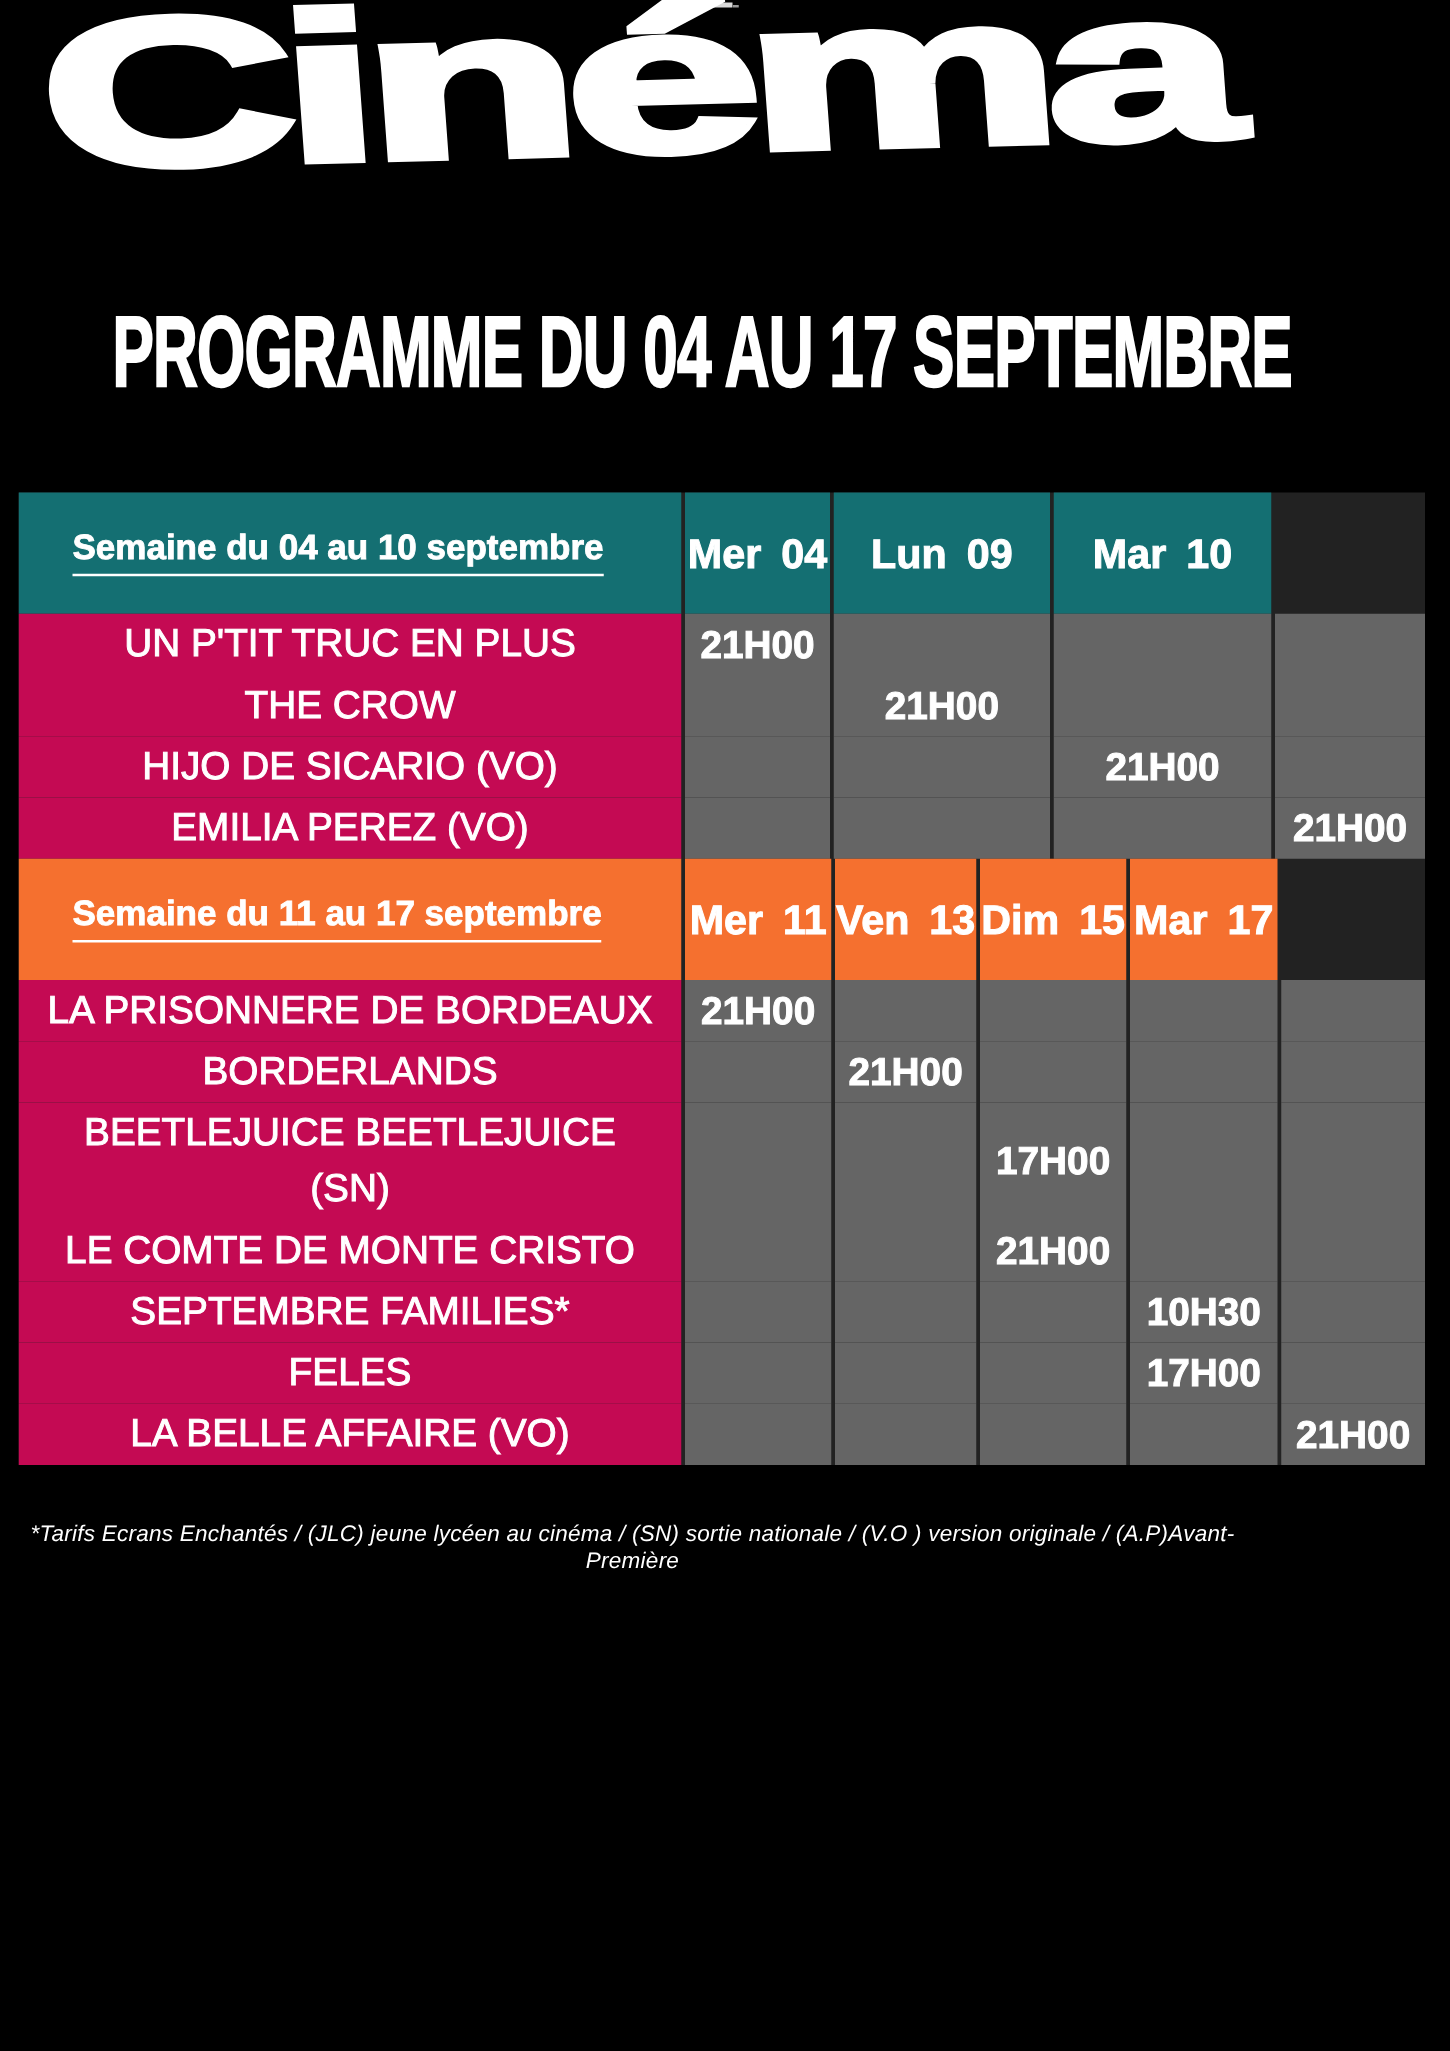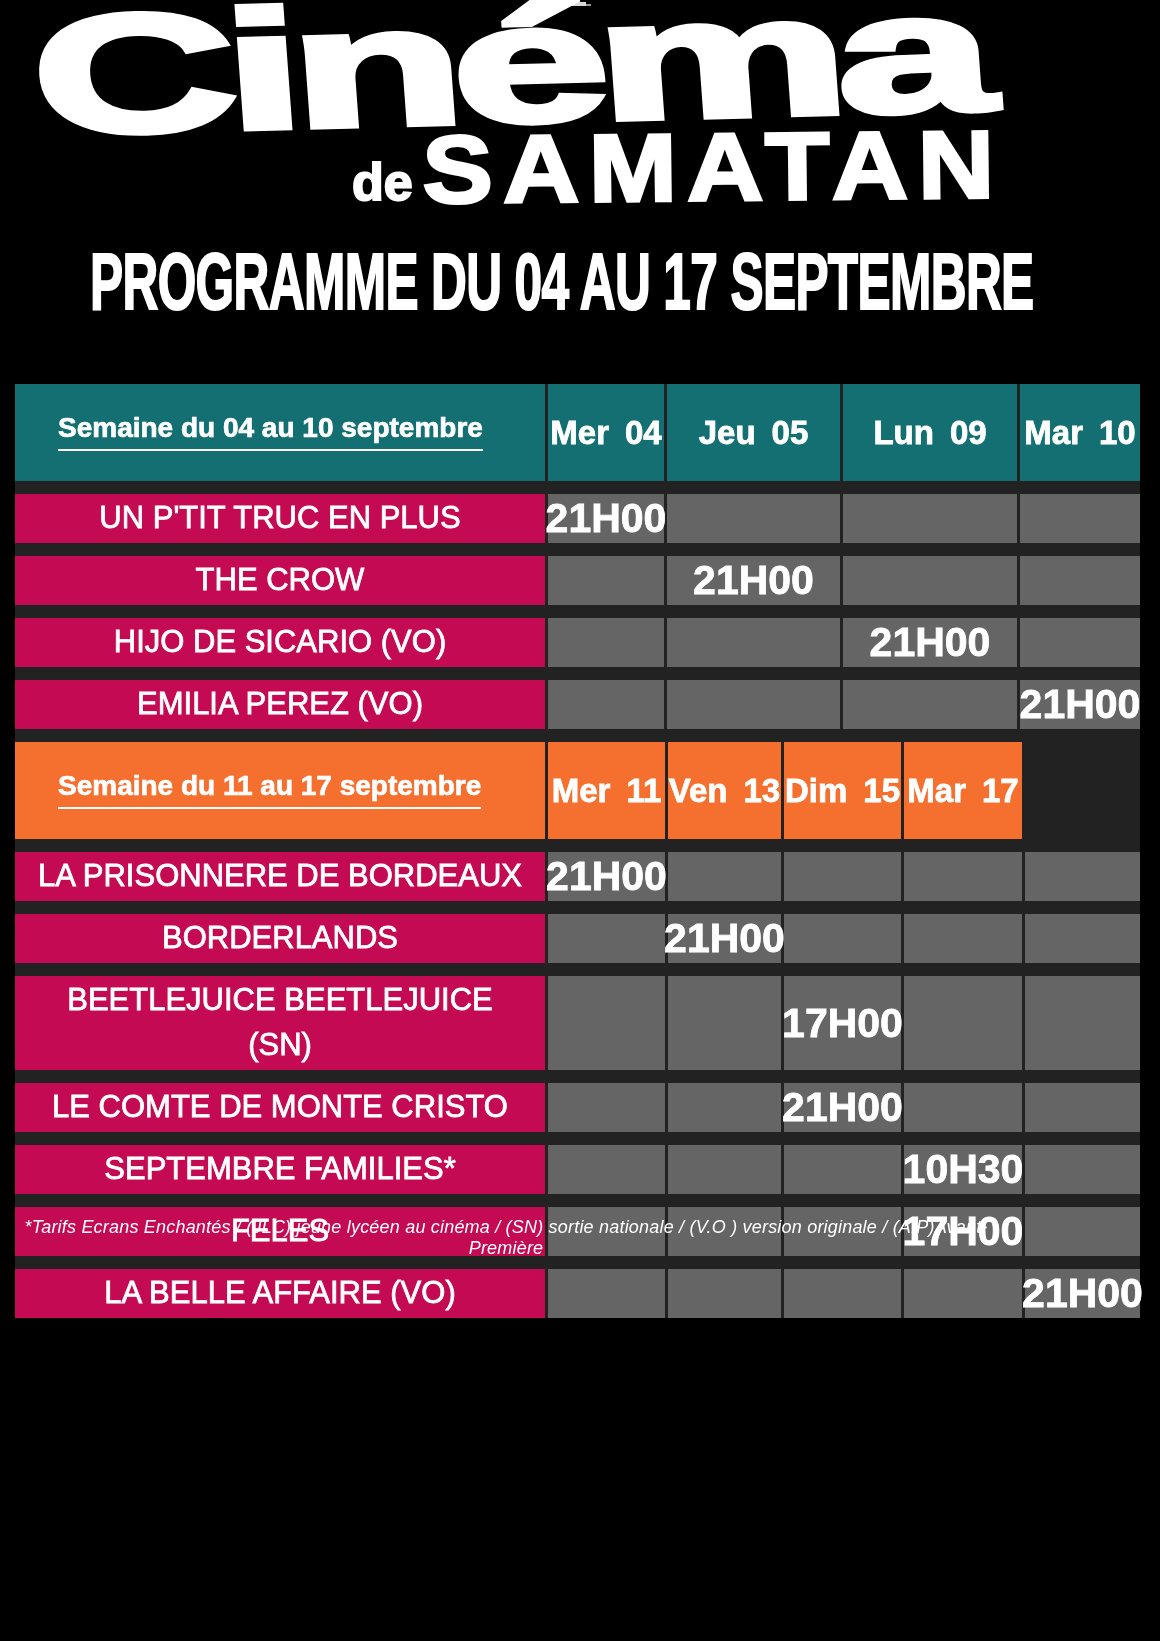--- a/index.html
+++ b/index.html
@@ -23,22 +23,22 @@
     -webkit-text-stroke:2px #fff;}
   .logo-city{font-size:96px;font-weight:bold;line-height:1;letter-spacing:9px;
     -webkit-text-stroke:3px #fff;transform:scaleX(1.1) rotate(-0.6deg);transform-origin:0 100%;}
   .heading{
     position:absolute;top:242px;left:90px;font-size:80px;line-height:1;font-weight:bold;
     letter-spacing:-1px;white-space:nowrap;-webkit-text-stroke:2px #fff;
     transform:scaleX(0.62);transform-origin:0 0;
   }
   
   .schedule{
-    position:absolute;top:384px;left:15px;width:1125px;
-    display:flex;flex-direction:column;gap:13px;background:#222;
+    position:absolute;top:394px;left:15px;width:1125px;
+    display:flex;flex-direction:column;gap:0;background:#222;
   }
   .row{display:grid;column-gap:3px;}
   .w1{grid-template-columns:530px 116px 173px 174px 120px;}
   .w2{grid-template-columns:530px 117px 113px 117px 118px 115px;}
   .h-row{height:97px;}
   .f-row{height:49px;}
   .f-row-tall{height:94px;}
   .cell{display:flex;align-items:center;justify-content:center;}
   .teal{background:#146F72;}
   .orange{background:#F5702F;}
@@ -49,57 +49,49 @@
     font-size:28px;font-weight:bold;line-height:1;color:#fff;
     border-bottom:2px solid #fff;padding-bottom:7px;-webkit-text-stroke:0.7px #fff;
     white-space:nowrap;
   }
   .day{flex-direction:row;gap:16px;font-size:33px;font-weight:bold;line-height:1;
     -webkit-text-stroke:0.8px #fff;}
   .film-title{
     font-size:31px;font-weight:normal;line-height:1.45;text-align:center;
     white-space:pre-line;-webkit-text-stroke:0.8px #fff;padding:0 4px;
   }
-  .time{font-size:41px;font-weight:bold;-webkit-text-stroke:0.8px #fff;}
+  .time{font-size:31px;font-weight:bold;-webkit-text-stroke:0.8px #fff;}
   
   .footnote{
     position:absolute;top:1217px;left:0;width:1012px;text-align:center;
     font-size:18px;font-style:italic;color:#fff;letter-spacing:0.2px;
   }
 </style>
 </head>
 <body>
 
 <div class="poster">
 
   <div class="tiny-mark"></div>
 
   <div class="logo-cinema">Cinéma</div>
-  <div class="logo-sub">
-    <span class="logo-de">de</span>
-    <span class="logo-city">SAMATAN</span>
-  </div>
 
   <div class="heading">PROGRAMME DU 04 AU 17 SEPTEMBRE</div>
 
   <div class="schedule">
 
     <div class="row w1 h-row">
       <div class="cell teal label-cell">
         <span class="week-label">Semaine du 04 au 10 septembre</span>
       </div>
       <div class="cell teal day">
         <span>Mer</span>
         <span>04</span>
       </div>
       <div class="cell teal day">
-        <span>Jeu</span>
-        <span>05</span>
-      </div>
-      <div class="cell teal day">
         <span>Lun</span>
         <span>09</span>
       </div>
       <div class="cell teal day">
         <span>Mar</span>
         <span>10</span>
       </div>
     </div>
 
     <div class="row w1 f-row">

